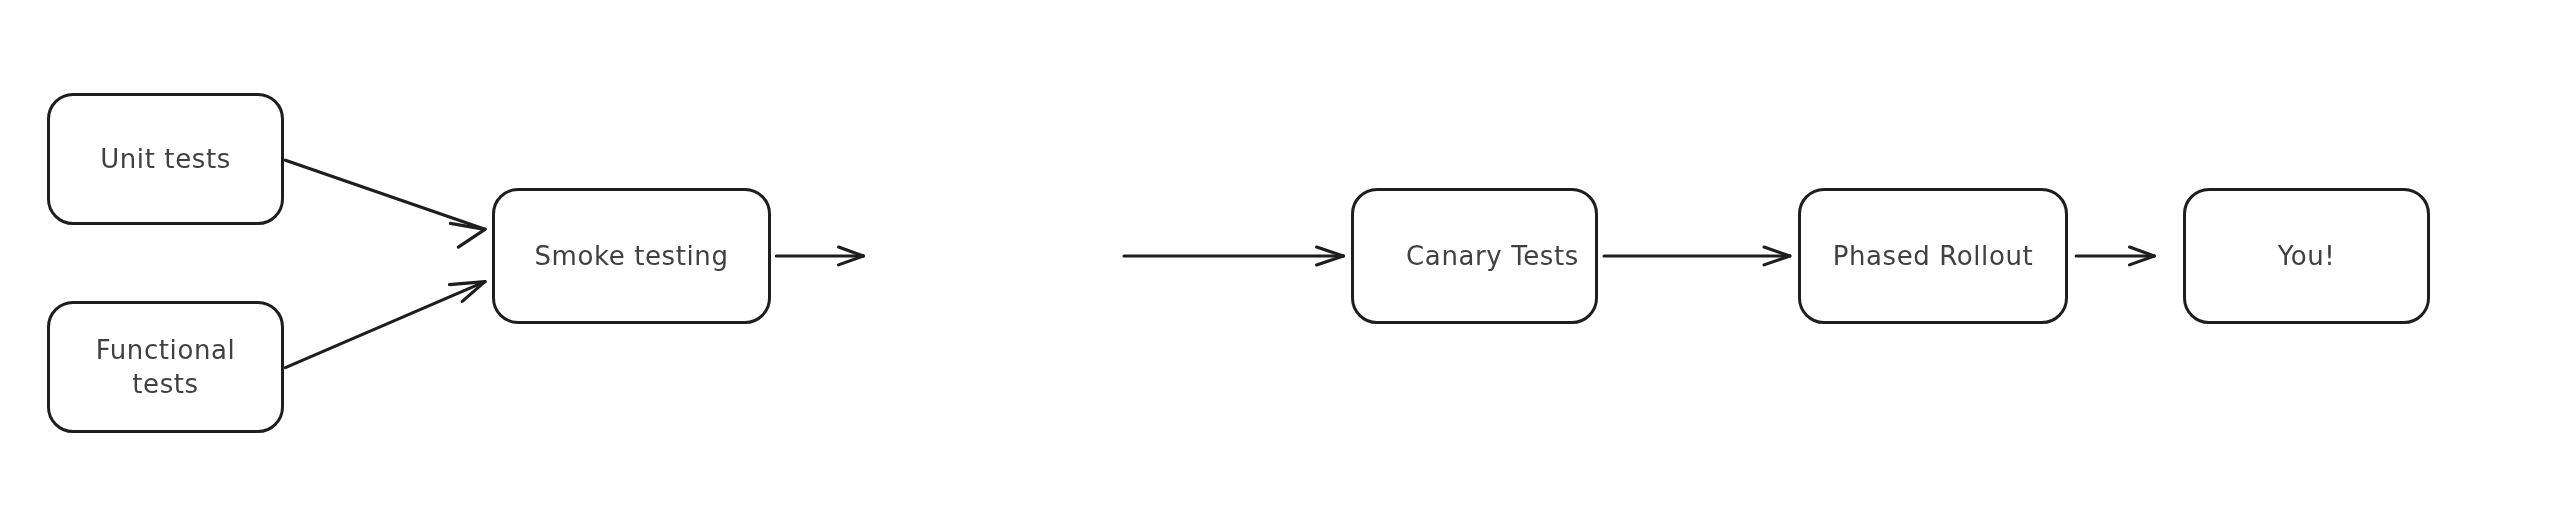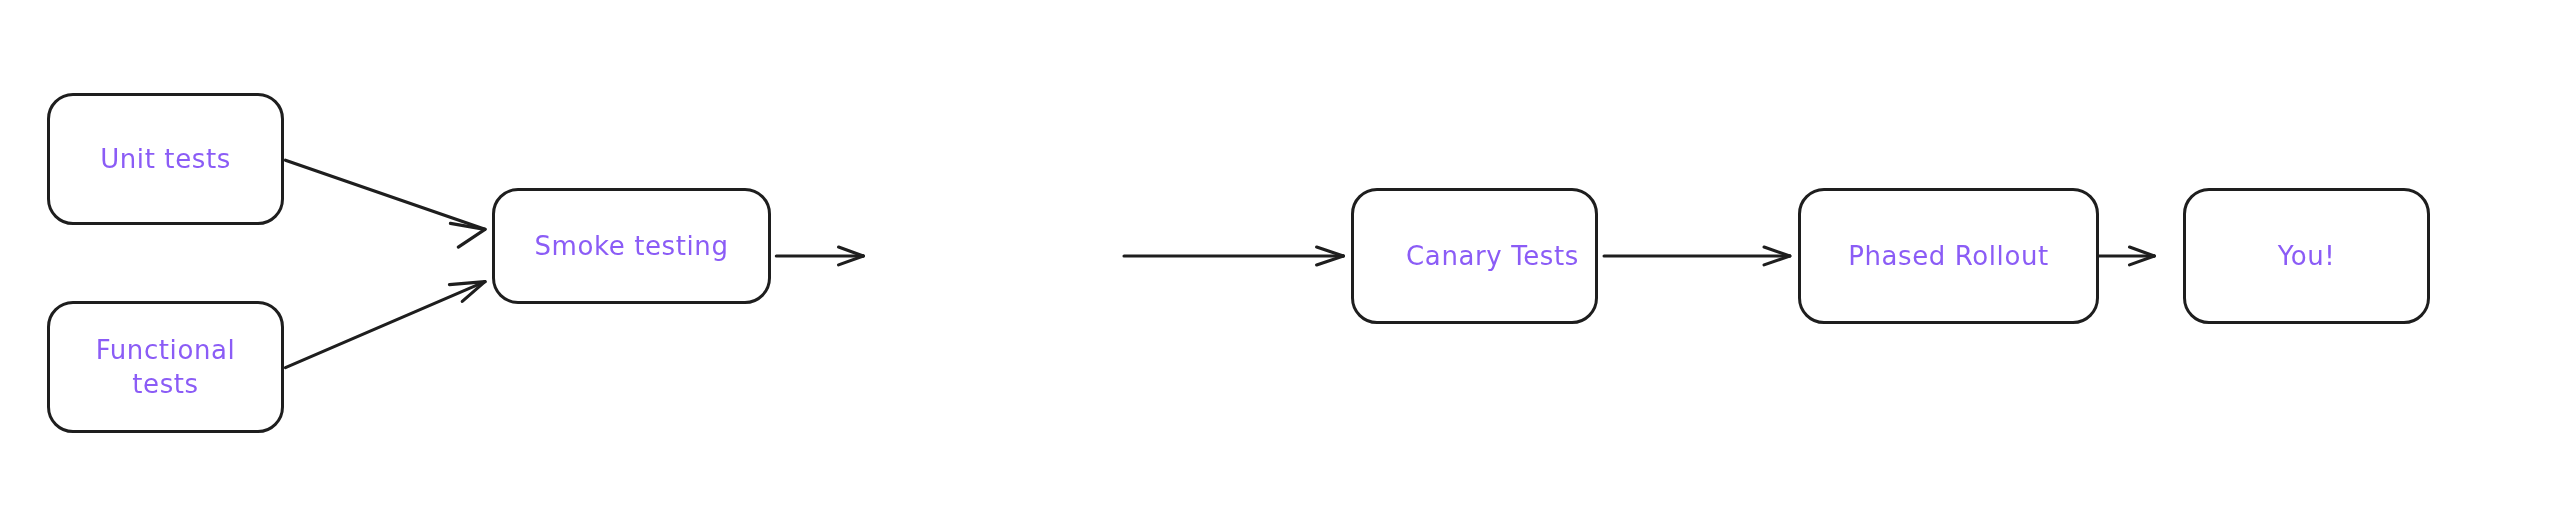--- a/index.html
+++ b/index.html
@@ -29,36 +29,36 @@
     box-sizing: border-box;
     background: #ffffff;
     border: 3px solid #1e1e1e;
     border-radius: 26px;
     display: flex;
     align-items: center;
     justify-content: center;
     z-index: 2;
   }
   .node-label {
-    color: #8b5cf6;
+    color: #404040;
     font-size: 26px;
     line-height: 1.32;
     text-align: center;
     letter-spacing: 0.6px;
     white-space: pre-line;
     padding: 0 10px;
     font-family: "DejaVu Sans", sans-serif;
   }
   
   #node-unit-tests        { left: 47px;   top: 93px;  width: 237px; height: 132px; }
   #node-functional-tests  { left: 47px;   top: 301px; width: 237px; height: 132px; }
-  #node-smoke-testing     { left: 492px;  top: 188px; width: 279px; height: 116px; }
+  #node-smoke-testing     { left: 492px;  top: 188px; width: 279px; height: 136px; }
   #node-dbt-cloud         { left: 871px;  top: 188px; width: 247px; height: 136px; }
   #node-canary-tests      { left: 1351px; top: 188px; width: 247px; height: 136px; padding-left: 36px; }
-  #node-phased-rollout    { left: 1798px; top: 188px; width: 301px; height: 136px; }
+  #node-phased-rollout    { left: 1798px; top: 188px; width: 270px; height: 136px; }
   #node-you               { left: 2162px; top: 188px; width: 247px; height: 136px; margin-left: 21px; }
 </style>
 </head>
 <body>
 
 <div id="canvas">
 
   <svg id="edges" viewBox="0 0 2608 516" width="2576" height="510" xmlns="http://www.w3.org/2000/svg">
     <g fill="none" stroke="#1e1e1e" stroke-width="3.2" stroke-linecap="round" stroke-linejoin="round">
 

